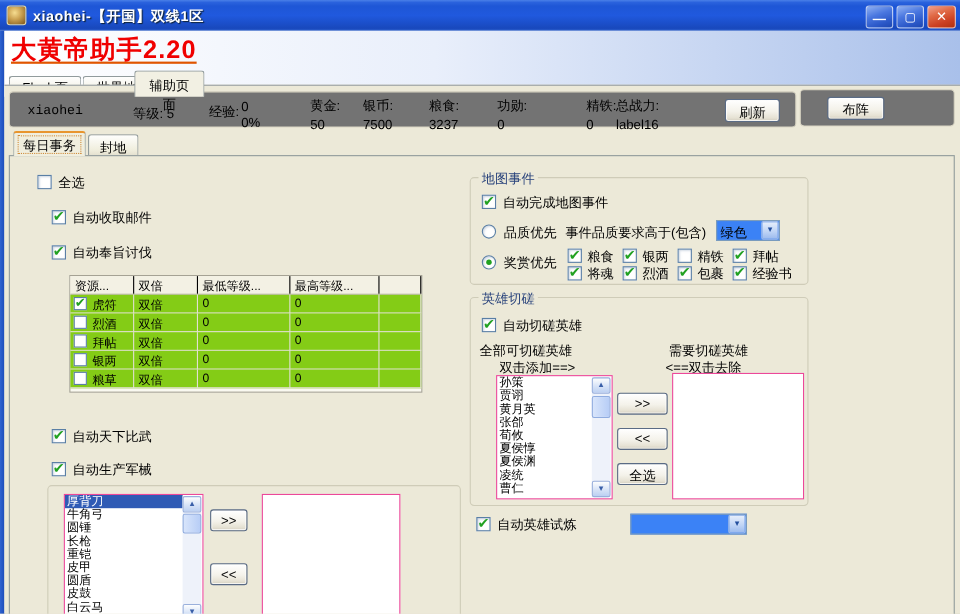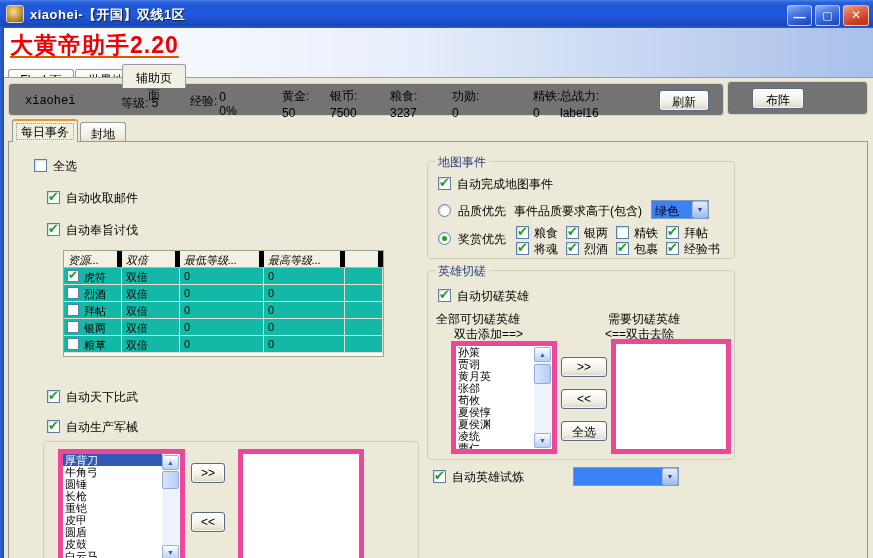--- a/index.html
+++ b/index.html
@@ -60,39 +60,39 @@
   
   .cb { position:absolute; width:13px; height:13px; background:#fff; border:1px solid #5a7fa5; box-shadow:inset 1px 1px 2px rgba(110,135,170,.35); }
   .cb.on::after { content:"\2714"; position:absolute; left:0px; top:-3px; color:#21a121; font-size:13px; font-weight:bold; }
   .rd { position:absolute; width:13px; height:13px; background:#fff; border:1px solid #5a7fa5; border-radius:50%; box-shadow:inset 1px 1px 2px rgba(110,135,170,.35); }
   .rd.on::after { content:""; position:absolute; left:3px; top:3px; width:5px; height:5px; border-radius:50%; background:#21a121; }
   .lbl { position:absolute; font-size:12px; color:#000; white-space:nowrap; }
 
   .grp { position:absolute; border:1px solid #cfccb8; border-radius:4px; }
   .grp-cap { position:absolute; font-size:12px; color:#28427b; background:#ECE9D8; padding:0 3px; white-space:nowrap; }
 
-  .listbox { position:absolute; background:#fff; border:5px solid #ec4899; overflow:hidden; }
+  .listbox { position:absolute; background:#fff; border:1px solid #ec4899; overflow:hidden; }
   .li { font-size:11px; line-height:12px; height:12px; padding-left:2px; white-space:nowrap; color:#000; }
   .li.sel { background:#2f5bb5; color:#fff; }
   .sbar { position:absolute; top:1px; bottom:1px; right:1px; width:17px; background:#eef2fa; }
   .sbtn { position:absolute; left:0; width:17px; height:15px; border:1px solid #9ab0dc; border-radius:2px; color:#3a5fa8;
     background:linear-gradient(180deg,#fdfefe,#d7e3f7 55%,#bcd0f2); font-size:7px; text-align:center; line-height:13px; }
   .sthumb { position:absolute; left:0; width:17px; border:1px solid #90acdf; border-radius:2px;
     background:linear-gradient(90deg,#d8e5fb,#b7cdf6); }
 
   .combo { position:absolute; height:19px; background:#3b82f6; border:1px solid #7f9db9; font-size:12px; }
   .combo .ctext { position:absolute; left:3px; top:2px; }
   .combo .carrow { position:absolute; right:0px; top:0px; bottom:0px; width:16px; border:1px solid #9ebae8; border-radius:2px;
     background:linear-gradient(180deg,#e6eefb,#bcd2f5 60%,#9cbbee); color:#234f9e; font-size:7px; text-align:center; line-height:16px; }
 
   
   .xtable { position:absolute; left:54px; top:108px; width:321px; height:107px; border:1px solid #a5a294; background:#faf9f1; font-size:11px; }
   .xt-head { display:grid; grid-template-columns:58px 58px 84px 81px 1fr; height:17px; background:#f3f1e4; border-bottom:1px solid #b8b4a4; }
-  .xt-head div { border-right:5px solid #000000; padding:2px 0 0 4px; white-space:nowrap; overflow:hidden;font-style:italic; }
-  .xt-row { display:grid; grid-template-columns:58px 58px 84px 81px 1fr; height:17px; background:#14b8a6; border-bottom:1px solid #e2dfd2; }
+  .xt-head div { border-right:1px solid #000000; padding:2px 0 0 4px; white-space:nowrap; overflow:hidden; }
+  .xt-row { display:grid; grid-template-columns:58px 58px 84px 81px 1fr; height:17px; background:#84cc16; border-bottom:1px solid #e2dfd2; }
   .xt-row div { border-right:1px solid #e2dfd2; padding:2px 0 0 4px; position:relative; white-space:nowrap; }
   .xt-row .c0 { padding-left:20px; }
   .xt-row .rcb { position:absolute; left:3px; top:2px; width:12px; height:12px; background:#fff; border:1px solid #5a7fa5; }
   .xt-row .rcb.on::after { content:"\2714"; position:absolute; left:0; top:-3px; color:#21a121; font-size:12px; font-weight:bold; }
 </style>
 </head>
 <body>
 
 <div id="window">
 

